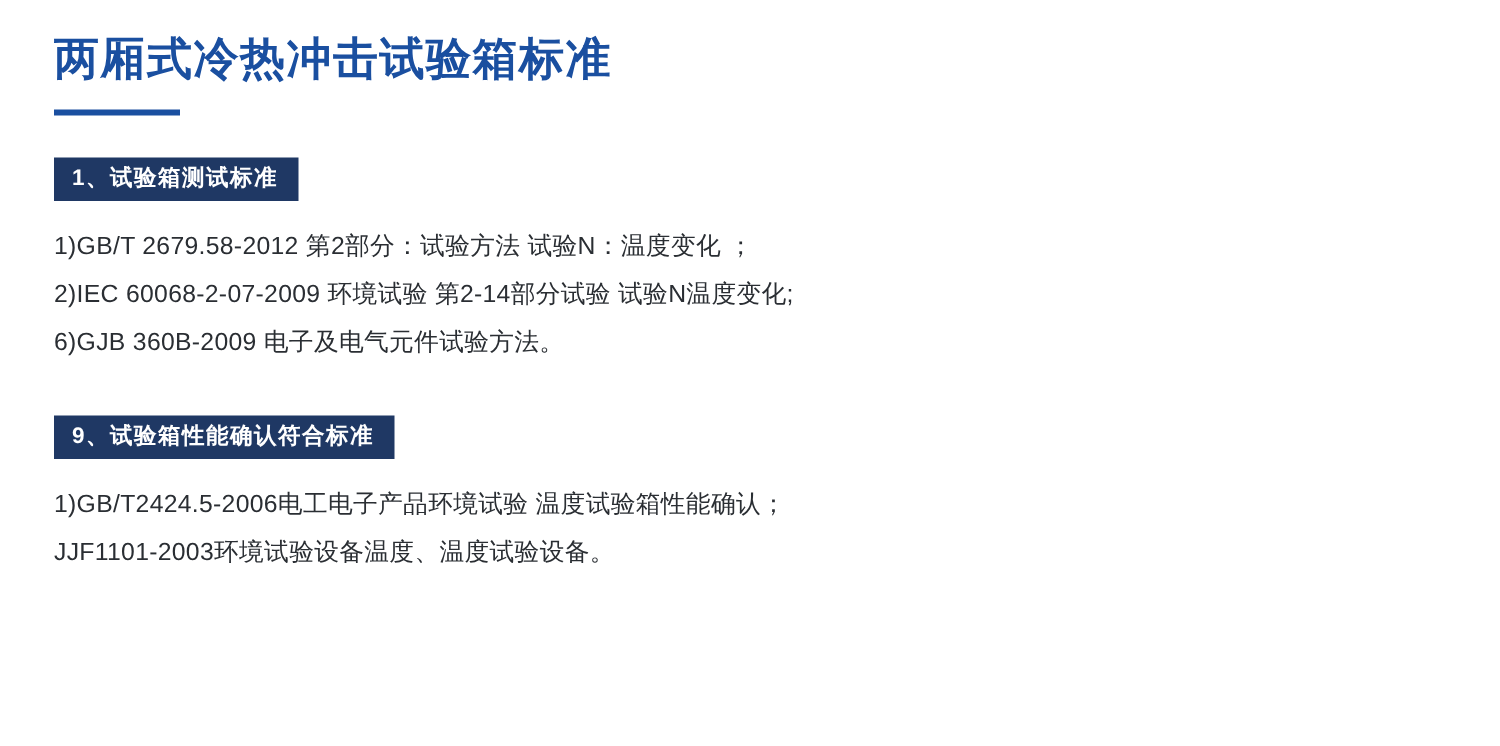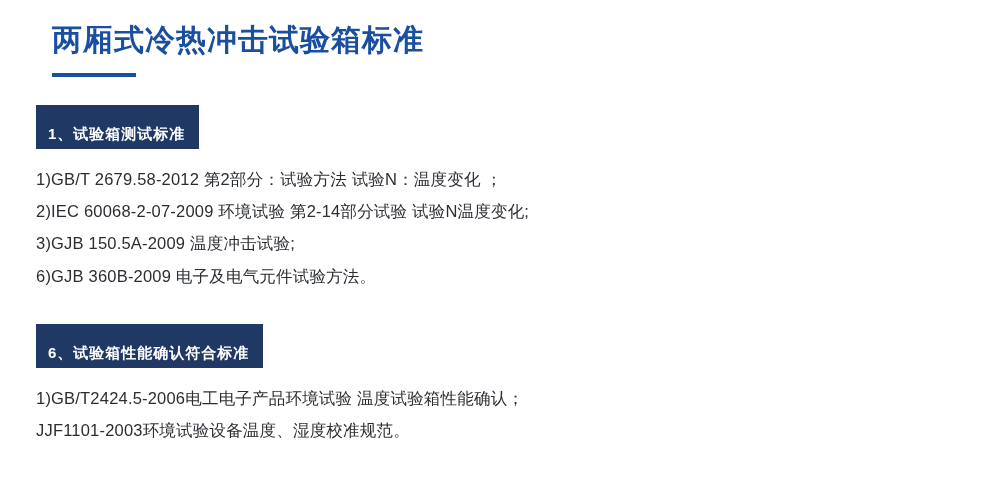--- a/index.html
+++ b/index.html
@@ -16,21 +16,20 @@
   }
   .page {
     position: relative;
     width: 1000px;
     height: 497px;
     box-sizing: border-box;
     padding: 0 36px;
   }
   .title-block {
     padding-top: 20px;
-    margin-left: 16px;
   }
   .page-title {
     font-size: 30px;
     font-weight: bold;
     color: #1a4fa0;
     letter-spacing: 1px;
     line-height: 1.3;
     margin: 0;
   }
   .title-underline {
@@ -45,21 +44,21 @@
   .section + .section {
     margin-top: 32px;
   }
   .section-head {
     display: inline-block;
     background: #1f3864;
     color: #ffffff;
     font-size: 15px;
     font-weight: bold;
     letter-spacing: 1px;
-    padding: 20px 14px 6px 12px;
+    padding: 5px 14px 6px 12px;
     line-height: 1.2;
   }
   .section-body {
     margin-top: 14px;
   }
   .line {
     font-size: 16.5px;
     line-height: 1.95;
     color: #2a2e33;
     letter-spacing: 0.2px;
@@ -74,26 +73,25 @@
   <div class="title-block">
     <h1 class="page-title">两厢式冷热冲击试验箱标准</h1>
     <div class="title-underline"></div>
   </div>
 
   <div class="section">
     <div class="section-head">1、试验箱测试标准</div>
     <div class="section-body">
       <div class="line">1)GB/T 2679.58-2012 第2部分：试验方法 试验N：温度变化 ；</div>
       <div class="line">2)IEC 60068-2-07-2009 环境试验 第2-14部分试验 试验N温度变化;</div>
-      <div class="line">3)GJB 150.5A-2009 温度冲击试验;</div>
       <div class="line">6)GJB 360B-2009 电子及电气元件试验方法。</div>
     </div>
   </div>
 
   <div class="section">
-    <div class="section-head">6、试验箱性能确认符合标准</div>
+    <div class="section-head">9、试验箱性能确认符合标准</div>
     <div class="section-body">
       <div class="line">1)GB/T2424.5-2006电工电子产品环境试验 温度试验箱性能确认；</div>
-      <div class="line">JJF1101-2003环境试验设备温度、湿度校准规范。</div>
+      <div class="line">JJF1101-2003环境试验设备温度、温度试验设备。</div>
     </div>
   </div>
 
 </div>
 
 </body></html>

